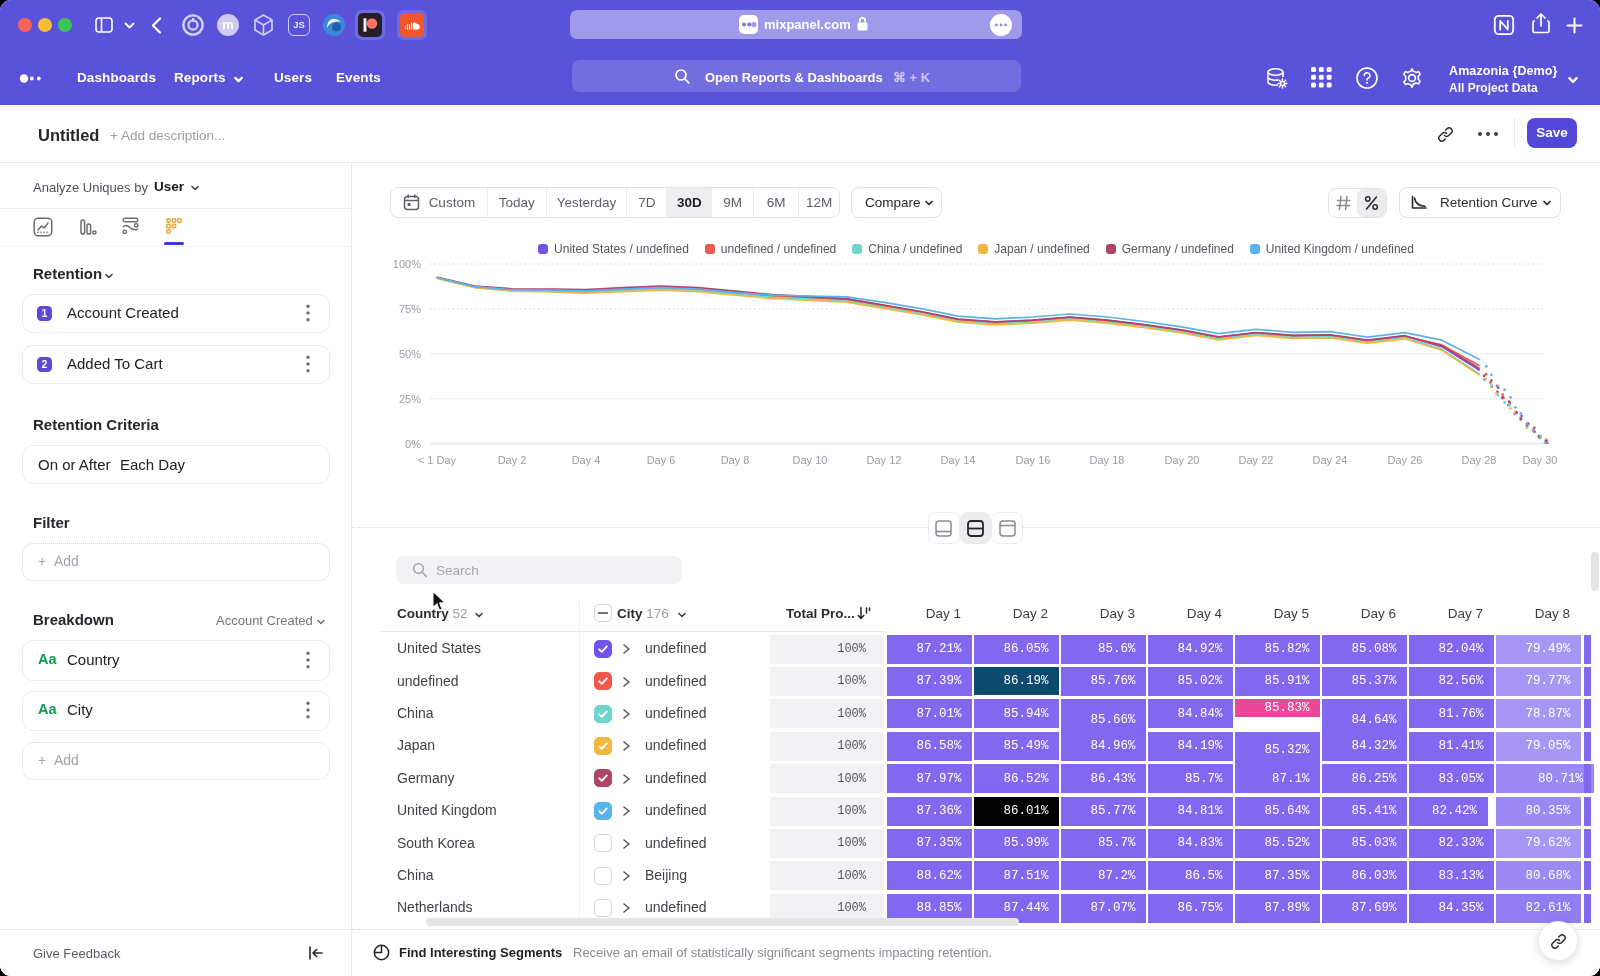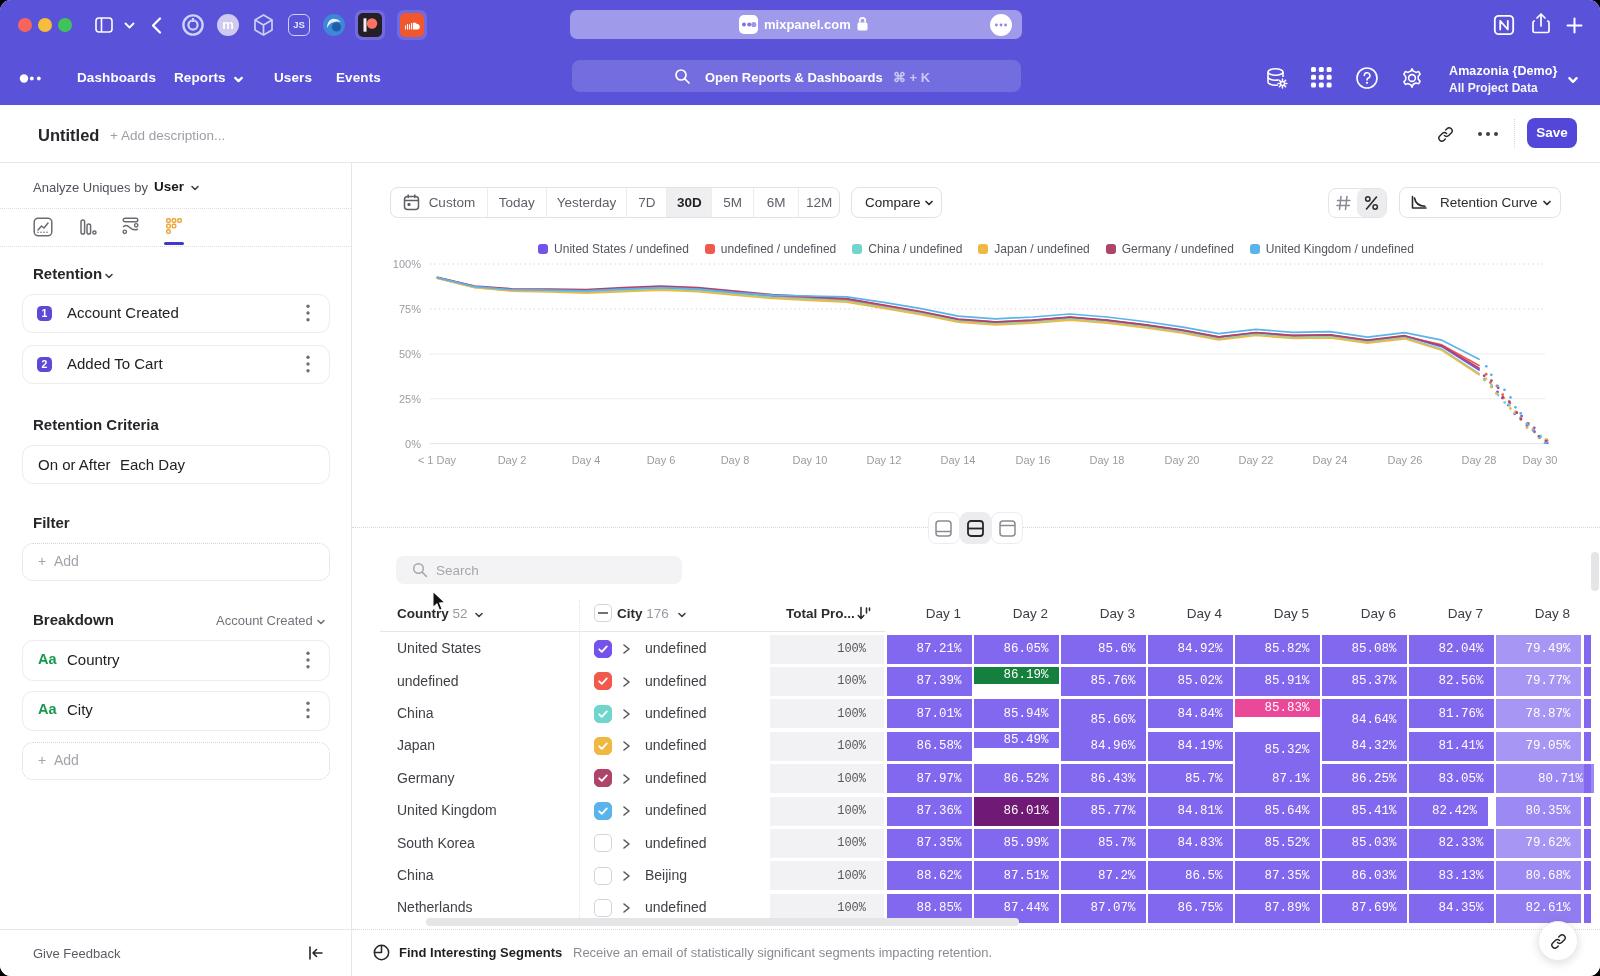--- a/index.html
+++ b/index.html
@@ -282,21 +282,21 @@
           <rect x="1.5" y="2.5" width="14" height="13" rx="3" fill="none" stroke="#5f5f68" stroke-width="1.5"></rect>
           <line x1="1.5" y1="6.5" x2="15.5" y2="6.5" stroke="#5f5f68" stroke-width="1.5"></line>
           <rect x="4.5" y="9" width="3" height="3" rx="0.8" fill="#5f5f68"></rect>
           <line x1="5.2" y1="1" x2="5.2" y2="3.5" stroke="#5f5f68" stroke-width="1.5" stroke-linecap="round"></line>
           <line x1="11.8" y1="1" x2="11.8" y2="3.5" stroke="#5f5f68" stroke-width="1.5" stroke-linecap="round"></line>
         </svg>Custom</div>
       <div class="segi" style="width:59px;">Today</div>
       <div class="segi" style="width:81px;">Yesterday</div>
       <div class="segi" style="width:40px;">7D</div>
       <div class="segi" style="width:45px;background:#efeff1;color:#1f1f24;font-weight:700;">30D</div>
-      <div class="segi" style="width:42px;">5M</div>
+      <div class="segi" style="width:42px;">9M</div>
       <div class="segi" style="width:45px;">6M</div>
       <div class="segi" style="width:41px;">12M</div>
     </div>
     <div class="btn" style="left:851px;width:91px;padding-left:13px;font-weight:400;color:#26262b">Compare</div>
     <svg class="abs" style="left:924px;top:198px" width="10" height="10" viewBox="0 0 10 10">
       <path d="M2 3.5 L5 6.5 L8 3.5" fill="none" stroke="#2b2b30" stroke-width="1.7" stroke-linecap="round" stroke-linejoin="round"></path>
     </svg>
     <div class="abs" style="left:1328px;top:188px;width:59px;height:30px;border:1px solid #e4e4e7;border-radius:8px;background:#fff"></div>
     <div class="abs" style="left:1357px;top:189px;width:29px;height:28px;border-radius:7px;background:#ececee"></div>
     <svg class="abs" style="left:1336px;top:195px" width="15" height="16" viewBox="0 0 15 16">
@@ -515,21 +515,21 @@
     <svg class="abs" style="left:620px;top:675.5px" width="12" height="12" viewBox="0 0 12 12">
       <path d="M4 2 L9 6 L4 10" fill="none" stroke="#55555e" stroke-width="1.6" stroke-linecap="round" stroke-linejoin="round"></path>
     </svg>
     <div class="abs rlabel" style="left:645px;top:672.5px">undefined</div>
     <div class="abs totcell" style="left:770px;top:666.9px;width:114px;height:29.2px">
       <span>100%</span>
     </div>
     <div class="abs pcell" style="left:887.0px;top:666.9px;width:85.4px;height:29.2px;background:#8267ef">
       <span>87.39%</span>
     </div>
-    <div class="abs pcell" style="left:974.0px;top:666.9px;width:85.4px;height:17px;background:#15803d">
+    <div class="abs pcell" style="left:974.0px;top:666.9px;width:85.4px;height:28px;background:#0c4a6e">
       <span>86.19%</span>
     </div>
     <div class="abs pcell" style="left:1061.0px;top:666.9px;width:85.4px;height:29.2px;background:#8267ef">
       <span>85.76%</span>
     </div>
     <div class="abs pcell" style="left:1148.0px;top:666.9px;width:85.4px;height:29.2px;background:#8267ef">
       <span>85.02%</span>
     </div>
     <div class="abs pcell" style="left:1235.0px;top:666.9px;width:85.4px;height:29.2px;background:#8267ef">
       <span>85.91%</span>
@@ -587,21 +587,21 @@
     <svg class="abs" style="left:620px;top:740.3px" width="12" height="12" viewBox="0 0 12 12">
       <path d="M4 2 L9 6 L4 10" fill="none" stroke="#55555e" stroke-width="1.6" stroke-linecap="round" stroke-linejoin="round"></path>
     </svg>
     <div class="abs rlabel" style="left:645px;top:737.3px">undefined</div>
     <div class="abs totcell" style="left:770px;top:731.7px;width:114px;height:29.2px">
       <span>100%</span>
     </div>
     <div class="abs pcell" style="left:887.0px;top:731.7px;width:85.4px;height:29.2px;background:#8267ef">
       <span>86.58%</span>
     </div>
-    <div class="abs pcell" style="left:974.0px;top:731.7px;width:85.4px;height:16px;background:#8267ef">
+    <div class="abs pcell" style="left:974.0px;top:731.7px;width:85.4px;height:28px;background:#8267ef">
       <span>85.49%</span>
     </div>
     <div class="abs pcell" style="left:1061.0px;top:731.7px;width:85.4px;height:29.2px;background:#8267ef">
       <span>84.96%</span>
     </div>
     <div class="abs pcell" style="left:1148.0px;top:731.7px;width:85.4px;height:29.2px;background:#8267ef">
       <span>84.19%</span>
     </div>
     <div class="abs pcell" style="left:1235.0px;top:731.7px;width:85.4px;height:36px;background:#8267ef">
       <span>85.32%</span>
@@ -659,21 +659,21 @@
     <svg class="abs" style="left:620px;top:805.1px" width="12" height="12" viewBox="0 0 12 12">
       <path d="M4 2 L9 6 L4 10" fill="none" stroke="#55555e" stroke-width="1.6" stroke-linecap="round" stroke-linejoin="round"></path>
     </svg>
     <div class="abs rlabel" style="left:645px;top:802.1px">undefined</div>
     <div class="abs totcell" style="left:770px;top:796.5px;width:114px;height:29.2px">
       <span>100%</span>
     </div>
     <div class="abs pcell" style="left:887.0px;top:796.5px;width:85.4px;height:29.2px;background:#8267ef">
       <span>87.36%</span>
     </div>
-    <div class="abs pcell" style="left:974.0px;top:796.5px;width:85.4px;height:29.2px;background:#701a75">
+    <div class="abs pcell" style="left:974.0px;top:796.5px;width:85.4px;height:29.2px;background:#000000">
       <span>86.01%</span>
     </div>
     <div class="abs pcell" style="left:1061.0px;top:796.5px;width:85.4px;height:29.2px;background:#8267ef">
       <span>85.77%</span>
     </div>
     <div class="abs pcell" style="left:1148.0px;top:796.5px;width:85.4px;height:29.2px;background:#8267ef">
       <span>84.81%</span>
     </div>
     <div class="abs pcell" style="left:1235.0px;top:796.5px;width:85.4px;height:29.2px;background:#8267ef">
       <span>85.64%</span>

